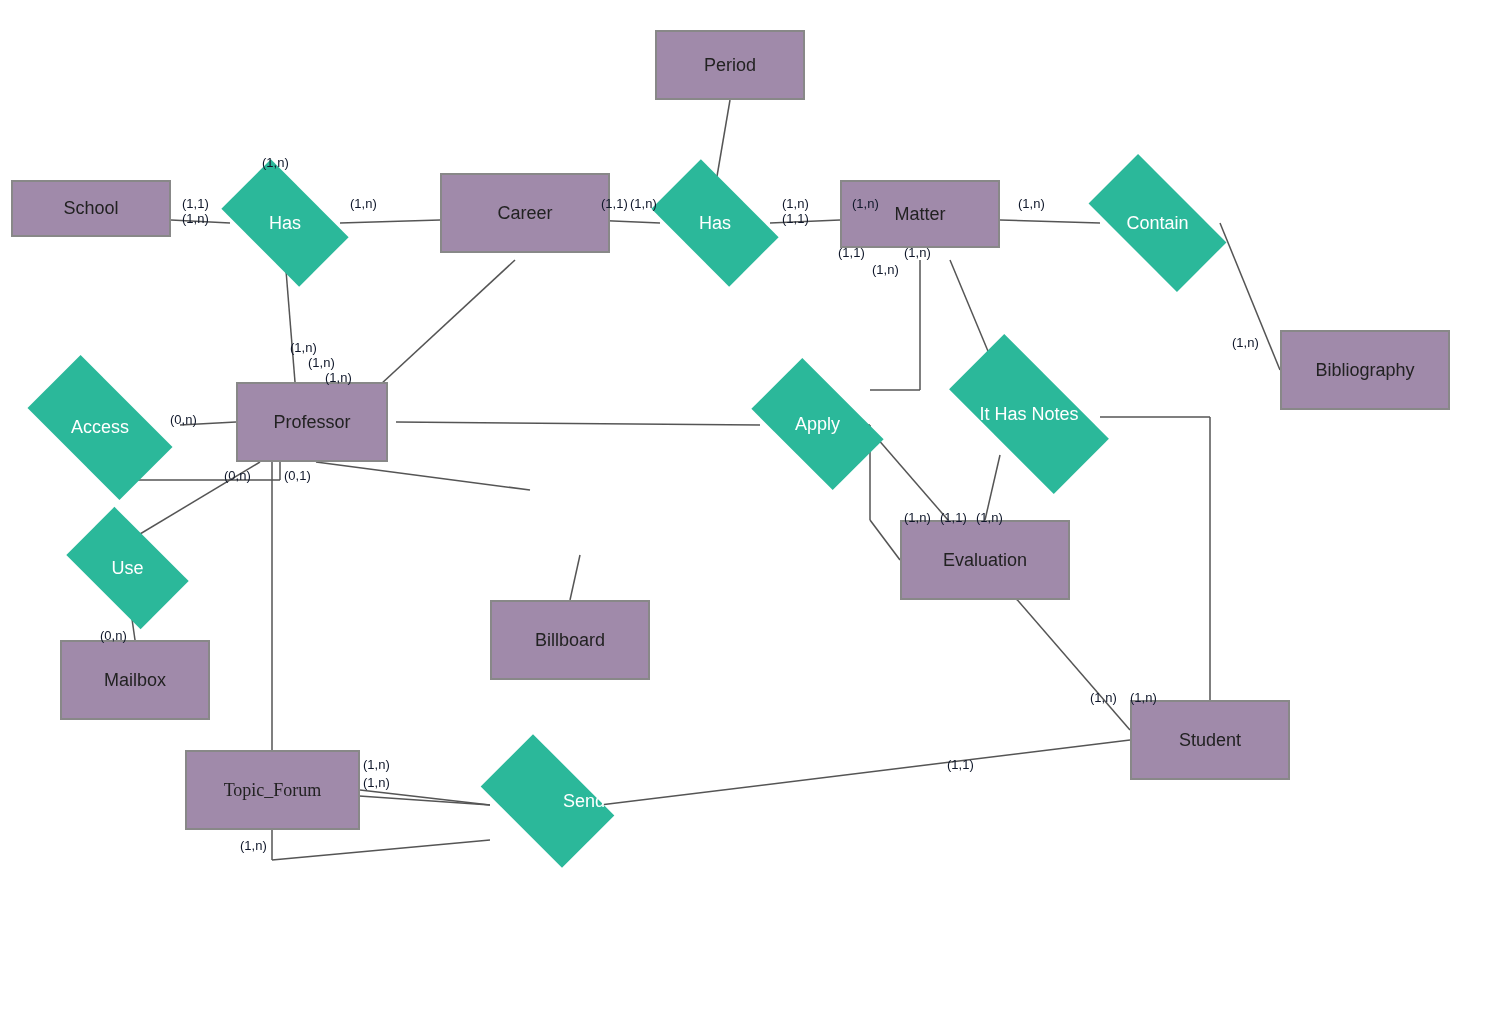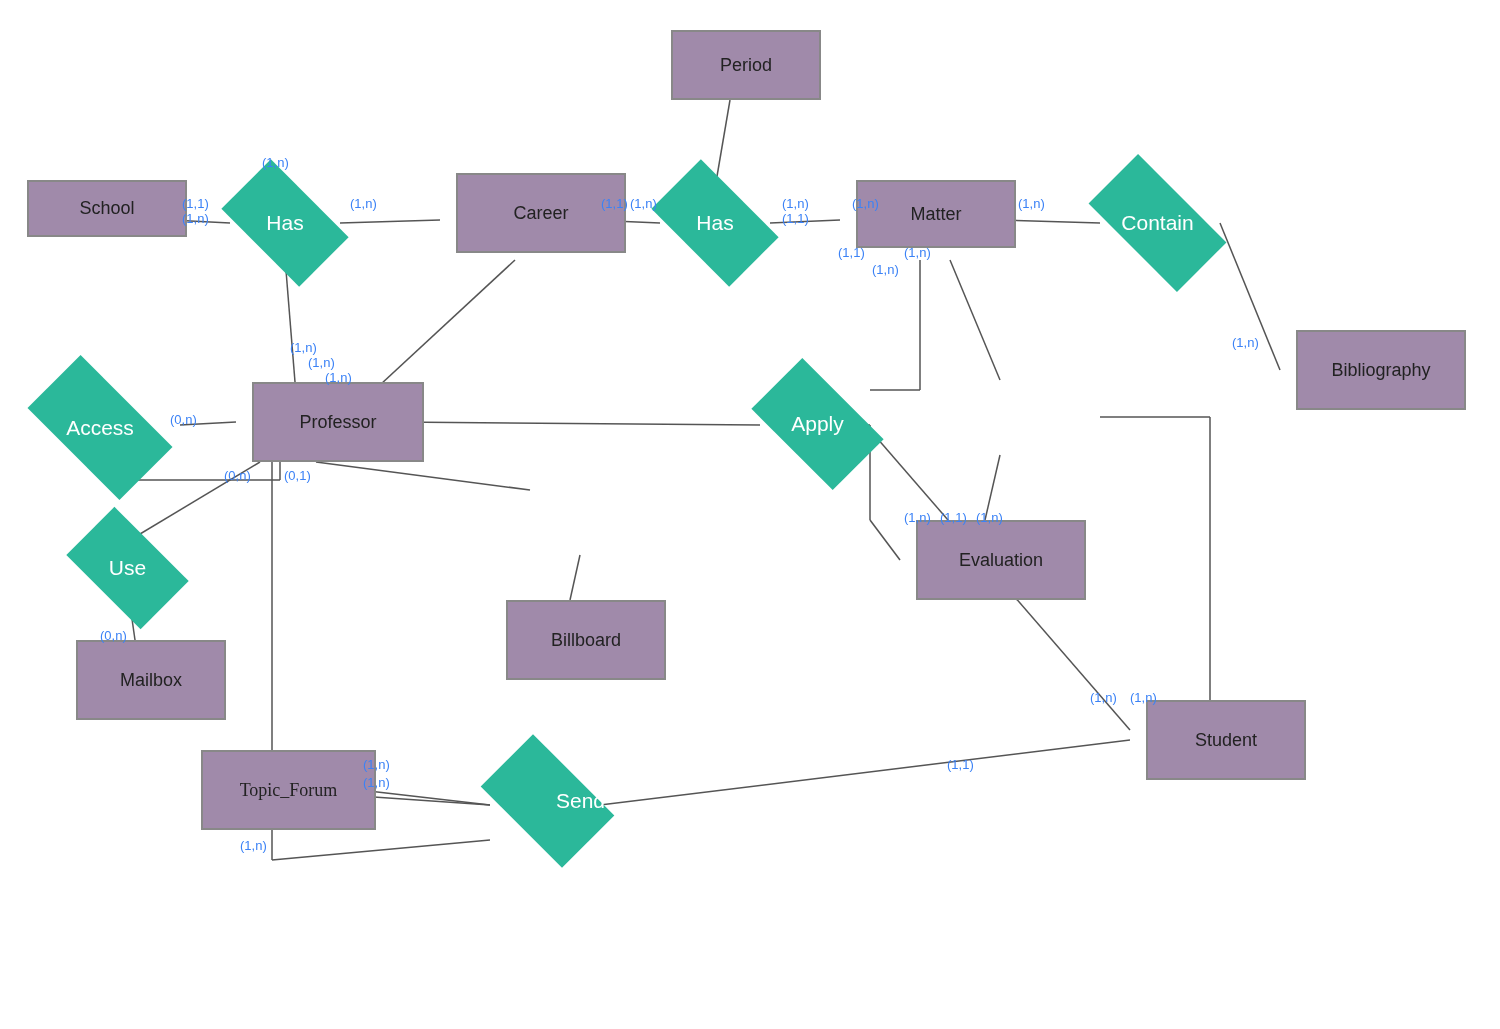--- a/index.html
+++ b/index.html
@@ -22,55 +22,55 @@
       font-weight: normal;
       color: #222;
       text-align: center;
     }
 
     .diamond {
       position: absolute;
       display: flex;
       align-items: center;
       justify-content: center;
-      font-size: 21px;
+      font-size: 18px;
       font-weight: normal;
       color: #fff;
       text-align: center;
       z-index: 2;
     }
 
     .diamond::before {
       content: '';
       position: absolute;
       width: 100%;
       height: 100%;
       background: #2bb89a;
       transform: rotate(45deg);
       z-index: -1;
     }
 
     .label {
       position: absolute;
       font-size: 13px;
-      color: #3b82f6;
+      color: #0f172a;
       white-space: nowrap;
       z-index: 3;
     }
 
     svg.lines {
       position: absolute;
       top: 0;
       left: 0;
       width: 1500px;
       height: 1029px;
       z-index: 1;
     }
 
-    .entity { z-index: 2; margin-left: 16px; }
+    .entity { z-index: 2; }
   </style>
 </head>
 <body>
 
 <div class="er-canvas">
   <svg class="lines">
 
     <line x1="171" y1="220" x2="230" y2="223" stroke="#555" stroke-width="1.5"></line>
 
     <line x1="340" y1="223" x2="440" y2="220" stroke="#555" stroke-width="1.5"></line>
@@ -134,21 +134,21 @@
 
   <div class="entity" style="left:11px;top:180px;width:160px;height:57px;">
     <span>School</span>
   </div>
   <div class="entity" style="left:440px;top:173px;width:170px;height:80px;">
     <span>Career</span>
   </div>
   <div class="entity" style="left:840px;top:180px;width:160px;height:68px;">
     <span>Matter</span>
   </div>
-  <div class="entity" style="left:236px;top:382px;width:172px;height:80px;">
+  <div class="entity" style="left:236px;top:382px;width:152px;height:80px;">
     <span>Professor</span>
   </div>
   <div class="entity" style="left:655px;top:30px;width:150px;height:70px;">
     <span>Period</span>
   </div>
   <div class="entity" style="left:1280px;top:330px;width:170px;height:80px;">
     <span>Bibliography</span>
   </div>
   <div class="entity" style="left:900px;top:520px;width:170px;height:80px;">
     <span>Evaluation</span>
@@ -170,20 +170,23 @@
     <span>Has</span>
   </div>
   <div class="diamond" style="left:660px;top:188px;width:110px;height:70px;">
     <span>Has</span>
   </div>
   <div class="diamond" style="left:35px;top:390px;width:130px;height:75px;">
     <span>Access</span>
   </div>
   <div class="diamond" style="left:760px;top:388px;width:115px;height:72px;">
     <span>Apply</span>
+  </div>
+  <div class="diamond" style="left:955px;top:375px;width:148px;height:78px;">
+    <span>It Has Notes</span>
   </div>
   <div class="diamond" style="left:1095px;top:188px;width:125px;height:70px;text-align:center;">
     <span>Contain</span>
   </div>
   <div class="diamond" style="left:75px;top:534px;width:105px;height:68px;">
     <span>Use</span>
   </div>
   <div class="diamond" style="left:490px;top:764px;width:115px;height:74px;justify-content:flex-end;">
     <span>Send</span>
   </div>

